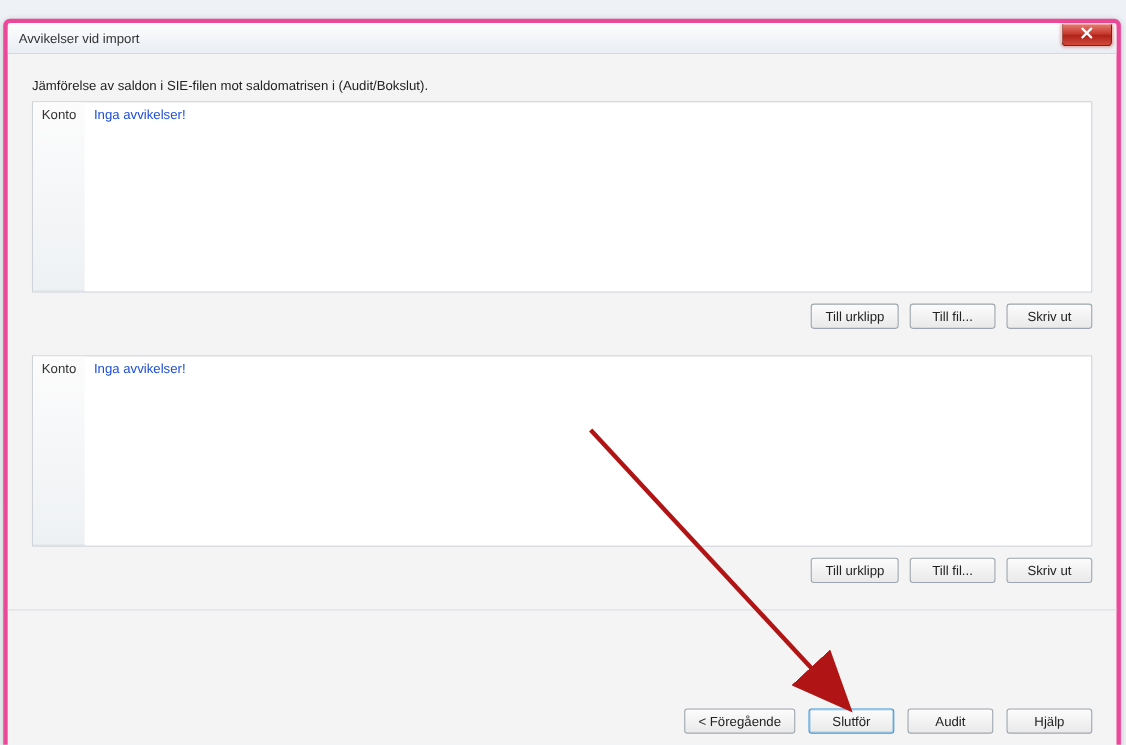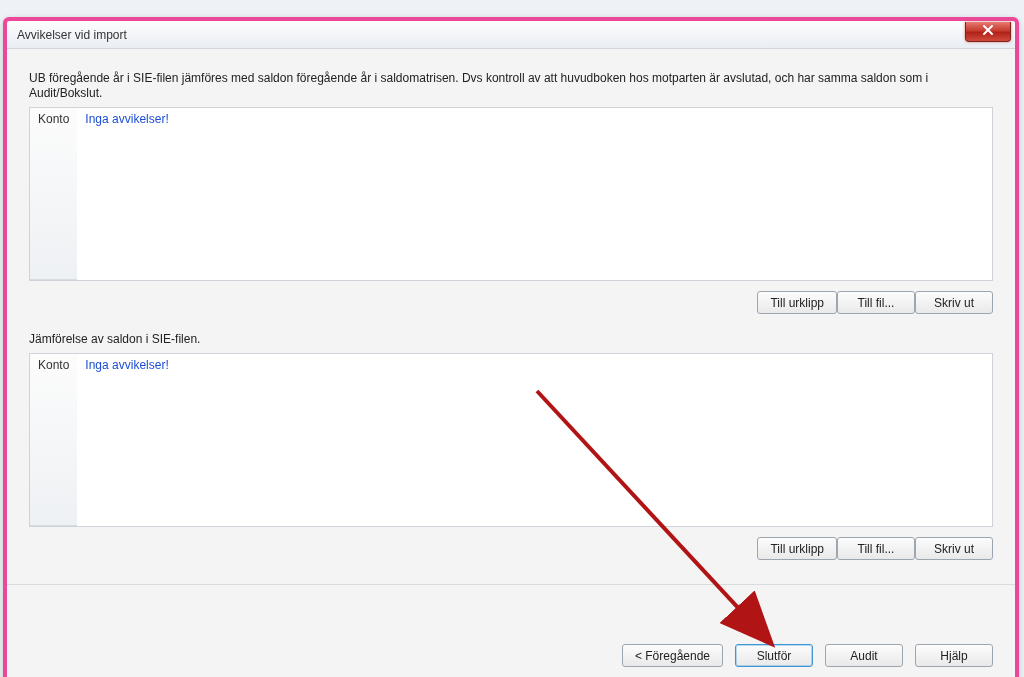--- a/index.html
+++ b/index.html
@@ -83,20 +83,21 @@
     color: #333;
   }
   .list-body {
     flex: 1;
     padding: 4px 8px;
     color: #1d4ed8;
   }
   .section-btnrow {
     display: flex;
     justify-content: flex-end;
+    gap: 10px;
     margin: 10px 0 18px 0;
   }
   .btn {
     min-width: 78px;
     height: 23px;
     padding: 0 12px;
     background: linear-gradient(#fcfcfc, #e9e9e9);
     border: 1px solid #9da6af;
     border-radius: 3px;
     font-family: inherit;
@@ -138,36 +139,35 @@
           <path d="M2 2 L10 10 M10 2 L2 10" stroke="#fff" stroke-width="2" stroke-linecap="round"></path>
         </svg>
       </span>
     </div>
   </div>
 
   <div class="content">
 
     <div class="section">
       <div class="desc">
-        <div>UB föregående år i SIE-filen jämföres med saldon föregående år i saldomatrisen. Dvs kontroll av att huvudboken hos motparten är avslutad, och har samma saldon som i Audit/Bokslut.</div>
+        <div>Jämförelse av saldon i SIE-filen mot saldomatrisen i (Audit/Bokslut).</div>
       </div>
       <div class="listbox">
         <div class="list-header">Konto</div>
         <div class="list-body">Inga avvikelser!</div>
       </div>
       <div class="section-btnrow">
         <button class="btn">Till urklipp</button>
         <button class="btn">Till fil...</button>
         <button class="btn">Skriv ut</button>
       </div>
     </div>
 
     <div class="section">
       <div class="desc">
-        <div>Jämförelse av saldon i SIE-filen.</div>
       </div>
       <div class="listbox">
         <div class="list-header">Konto</div>
         <div class="list-body">Inga avvikelser!</div>
       </div>
       <div class="section-btnrow">
         <button class="btn">Till urklipp</button>
         <button class="btn">Till fil...</button>
         <button class="btn">Skriv ut</button>
       </div>

